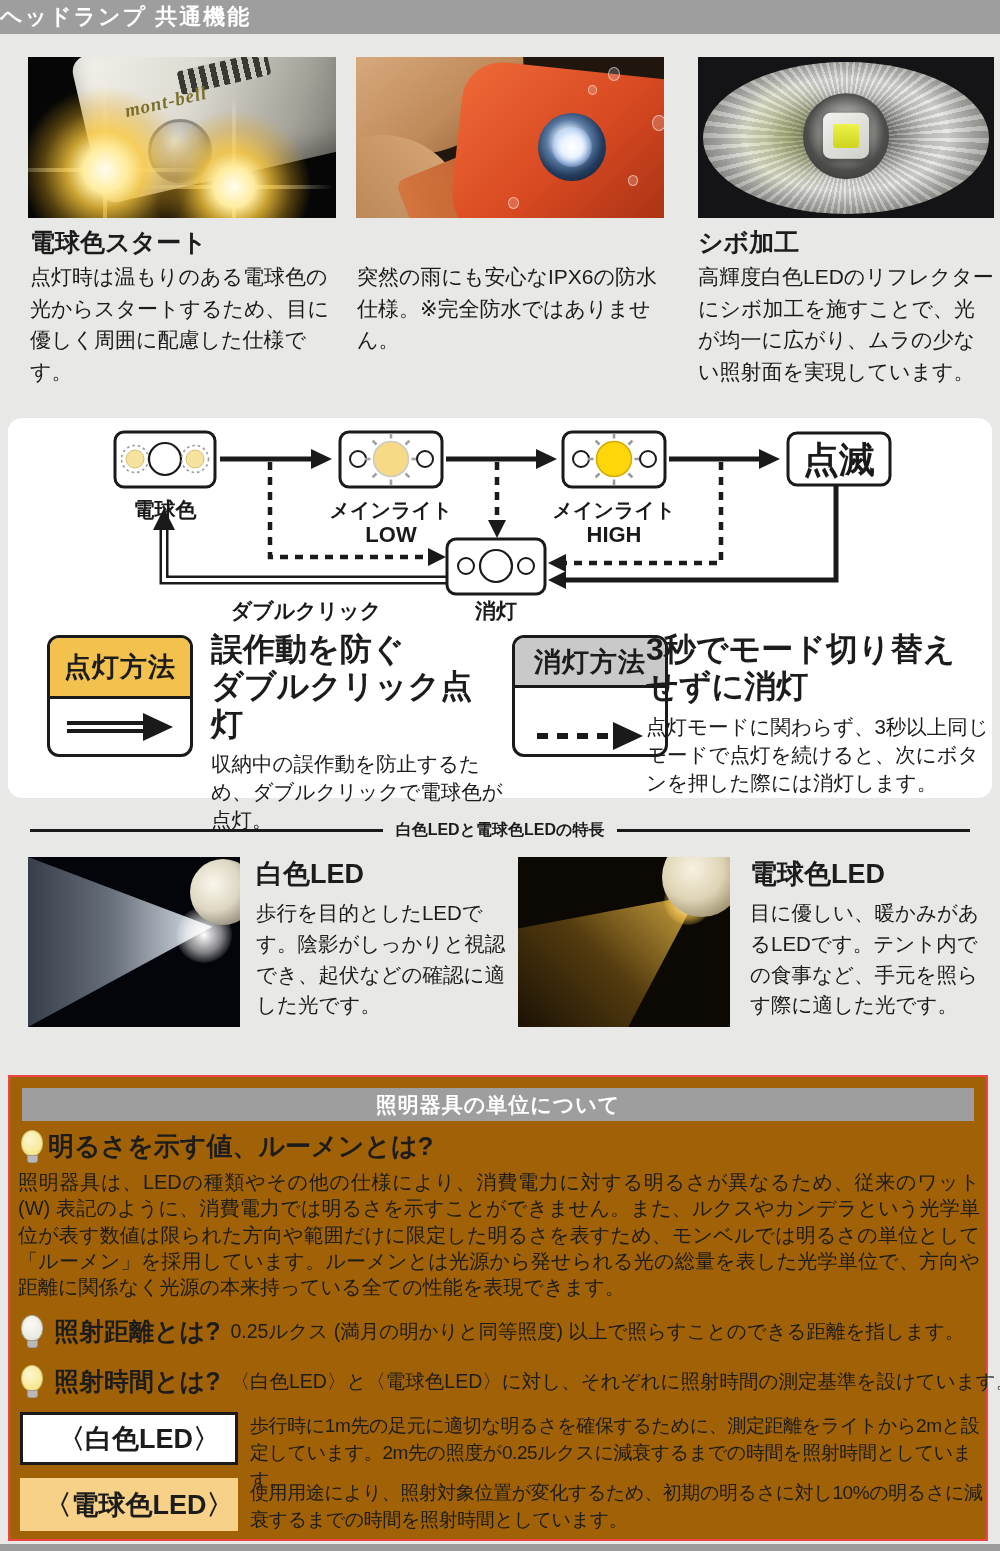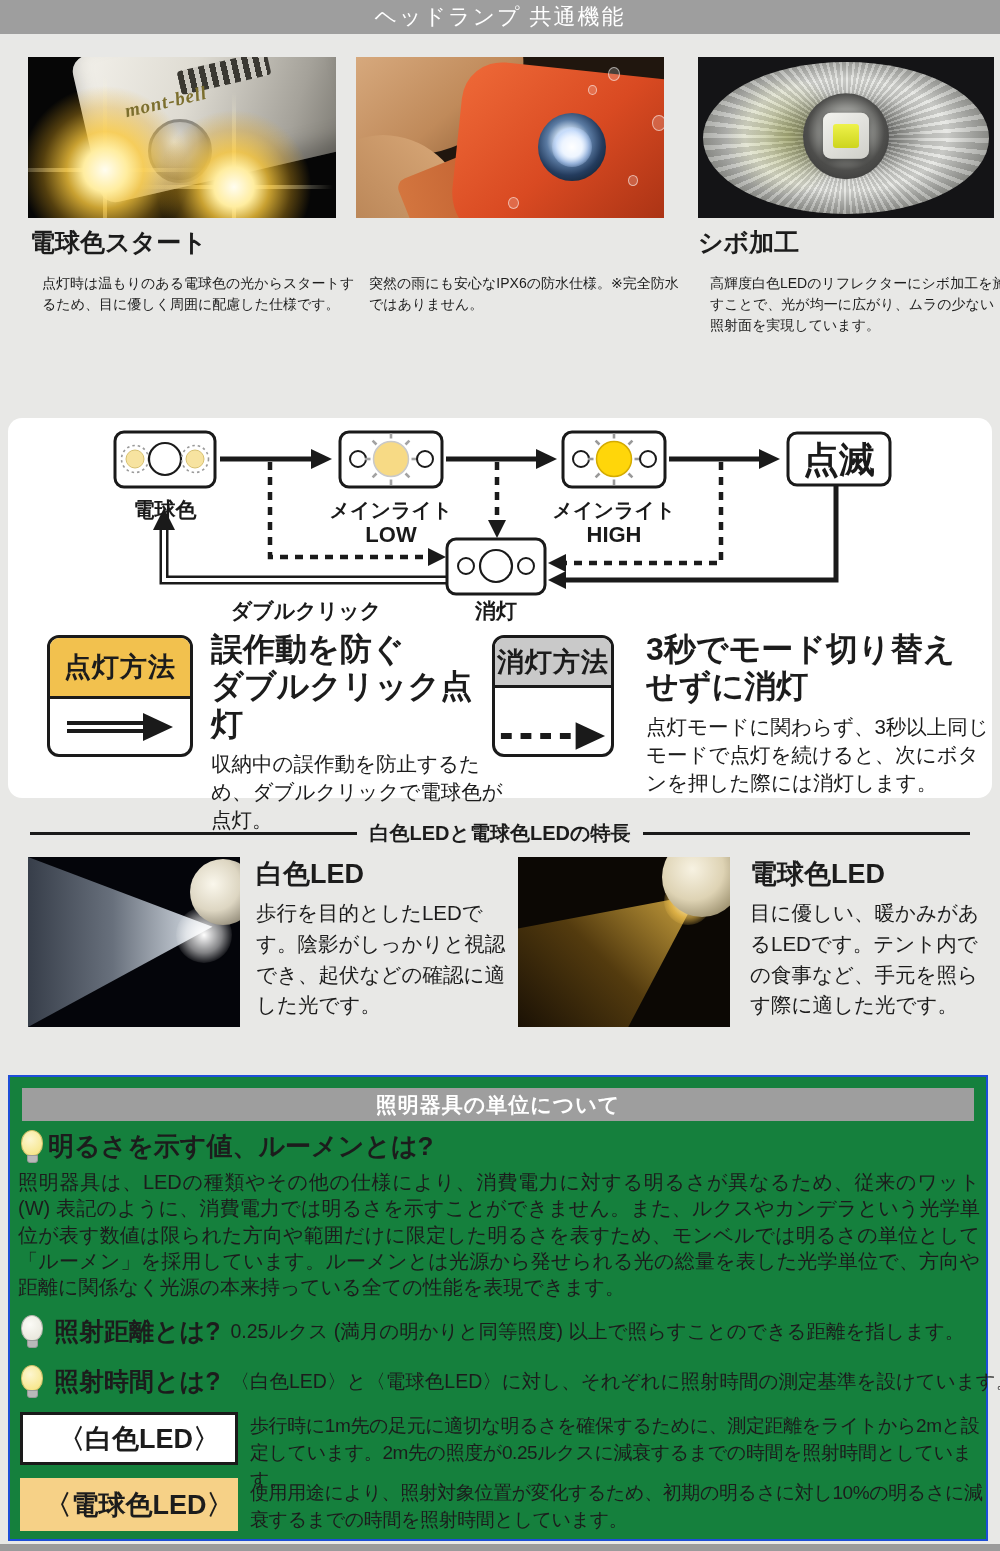--- a/index.html
+++ b/index.html
@@ -1,22 +1,22 @@
 <!DOCTYPE html>
 <html><head>
 <meta charset="utf-8">
 <style>
   html,body{margin:0;padding:0;background:#d9d9d8;}
   .page{position:relative;width:1000px;height:1551px;background:#e8e8e6;overflow:hidden;
         font-family:"Liberation Sans","DejaVu Sans",sans-serif;color:#1c1c1c;}
 
   
   .topbar{position:absolute;left:0;top:0;width:1000px;height:34px;background:#9e9e9e;
-          display:flex;align-items:center;justify-content:center;color:#fff;
-          font-size:22px;font-weight:normal;letter-spacing:2px;}
+          display:flex;align-items:center;color:#fff;
+          font-size:22px;font-weight:bold;letter-spacing:2px;}
 
   
   .photo{position:absolute;top:57px;height:161px;overflow:hidden;background:#060606;}
   #ph1{left:28px;width:308px;}
   #ph2{left:356px;width:308px;background:#20160e;}
   #ph3{left:698px;width:296px;background:#141416;}
 
   
   .hl-body{position:absolute;left:55px;top:-30px;width:270px;height:150px;
      background:linear-gradient(120deg,#f4f2ec 0%,#dedbd2 40%,#a5a29a 75%,#6b6962 100%);
@@ -71,47 +71,47 @@
      background:radial-gradient(circle,rgba(190,200,40,.28),transparent 70%);}
   .led-well{position:absolute;left:50%;top:50%;transform:translate(-50%,-52%);width:86px;height:86px;
      border-radius:50%;background:radial-gradient(circle at 50% 45%,#d7d7d3 0%,#9fa09c 35%,#4e4e4c 60%,#2c2c2c 100%);}
   .led-chip{position:absolute;left:50%;top:50%;transform:translate(-50%,-55%);width:46px;height:46px;
      border-radius:8px;background:linear-gradient(145deg,#f2f2ee,#cfcfc9);box-shadow:0 2px 6px rgba(0,0,0,.5);}
   .led-die{position:absolute;left:50%;top:50%;transform:translate(-50%,-58%);width:26px;height:24px;
      border-radius:3px;background:linear-gradient(#eef24a,#cdd41e);}
 
   
   .f-title{position:absolute;top:226px;font-size:25px;font-weight:bold;margin:0;}
-  .f-body{position:absolute;top:261px;font-size:14px;line-height:1.5;margin:12px;}
+  .f-body{position:absolute;top:261px;font-size:21px;line-height:1.5;margin:0;}
   .c1{left:30px;width:318px;} .c2{left:357px;width:318px;} .c3{left:698px;width:297px;}
 
   
   .panel{position:absolute;left:8px;top:418px;width:984px;height:380px;background:#fff;border-radius:14px;}
   .flow{position:absolute;left:0;top:0;}
   .flow text{font-family:"Liberation Sans","DejaVu Sans",sans-serif;font-weight:bold;fill:#1a1a1a;}
 
   .badge{position:absolute;width:146px;height:122px;border:3px solid #1a1a1a;border-radius:12px;
          background:#fff;overflow:hidden;display:flex;flex-direction:column;box-sizing:border-box;}
   .badge-on{left:39px;top:217px;}
-  .badge-off{left:484px;top:217px;width:122px;gap:30px;}
+  .badge-off{left:504px;top:217px;width:156px;gap:30px;}
   .badge-head{height:58px;border-bottom:3px solid #1a1a1a;display:flex;align-items:center;
          justify-content:center;font-size:27px;font-weight:bold;letter-spacing:1px;}
   .badge-on .badge-head{background:#f2c14e;}
   .badge-off .badge-head{background:#c9c9c9;}
   .badge-arrow{flex:1;display:flex;align-items:center;justify-content:center;}
 
   .mtext{position:absolute;}
   .mtext-on{left:203px;top:213px;width:292px;}
   .mtext-off{left:638px;top:213px;width:346px;}
   .mtext h4{margin:0;font-size:32px;line-height:1.17;font-weight:bold;}
   .mtext p{margin:7px 0 0;font-size:20.5px;line-height:1.37;}
 
   
   .led-head{position:absolute;left:30px;top:820px;width:940px;display:flex;align-items:center;
-            gap:13px;font-size:20px;font-weight:bold;}
+            gap:13px;font-size:16px;font-weight:bold;}
   .led-head .rule{flex:1;height:3px;background:#1a1a1a;}
   .ledphoto{position:absolute;top:857px;width:212px;height:170px;overflow:hidden;}
   #ph4{left:28px;background:#04050a;}
   #ph5{left:518px;background:#0c0804;}
   .cone-white{position:absolute;inset:0;clip-path:polygon(87% 41%,0 0,0 100%);
      background:linear-gradient(to left,#ffffff 0%,rgba(228,236,245,.85) 25%,rgba(186,200,218,.55) 60%,rgba(150,168,192,.35) 100%);}
   .apex-w{position:absolute;left:148px;top:50px;width:56px;height:56px;border-radius:50%;
      background:radial-gradient(circle,#fff,rgba(255,255,255,.5) 45%,transparent 75%);}
   .lamp-w{position:absolute;right:-16px;top:2px;width:66px;height:66px;border-radius:50%;
      background:radial-gradient(circle at 35% 38%,#faf7ec 0%,#ddd6c2 45%,#8c8573 80%,#5e5848 100%);}
@@ -120,22 +120,22 @@
   .cone-warm{position:absolute;inset:0;clip-path:polygon(85% 22%,0 42%,0 100%,52% 100%);
      background:linear-gradient(225deg,rgba(255,226,120,.95) 0%,rgba(240,190,70,.7) 30%,rgba(190,135,30,.4) 60%,rgba(110,70,10,.15) 100%);}
   .apex-y{position:absolute;left:146px;top:20px;width:48px;height:48px;border-radius:50%;
      background:radial-gradient(circle,#fff6d8,rgba(250,200,80,.6) 50%,transparent 78%);}
   .ledcol{position:absolute;top:856px;}
   .ledcol h3{margin:0 0 6px;font-size:27px;font-weight:bold;}
   .ledcol p{margin:0;font-size:20.5px;line-height:1.5;}
   .ledcol-w{left:256px;width:252px;} .ledcol-y{left:750px;width:248px;}
 
   
-  .units{position:absolute;left:8px;top:1075px;width:980px;height:466px;background:#15803d;
-         border:2px solid #1d4ed8;box-sizing:border-box;}
+  .units{position:absolute;left:8px;top:1075px;width:980px;height:466px;background:#a16207;
+         border:2px solid #ef4444;box-sizing:border-box;}
   .units-bar{position:absolute;left:12px;top:11px;width:952px;height:33px;background:#9e9e9e;
          color:#fff;font-size:21px;font-weight:bold;display:flex;align-items:center;
          justify-content:center;letter-spacing:1px;}
   .lumen-head{position:absolute;left:10px;top:52px;display:flex;align-items:center;gap:4px;
          font-size:26px;font-weight:bold;}
   .units-para{position:absolute;left:8px;top:92px;width:962px;font-size:20px;line-height:1.315;
          text-align:justify;margin:0;}
   .def-row{position:absolute;left:10px;display:flex;align-items:center;gap:10px;white-space:nowrap;}
   .row-distance{top:238px;} .row-time{top:288px;}
   .def-title{font-size:25px;font-weight:bold;}

